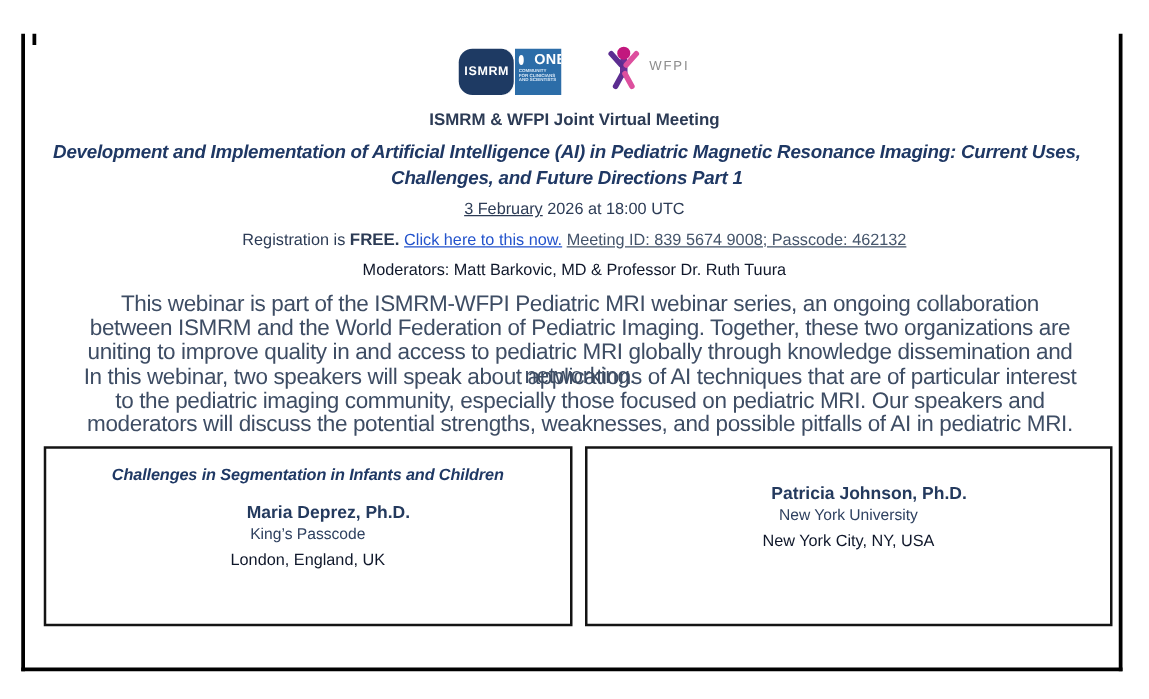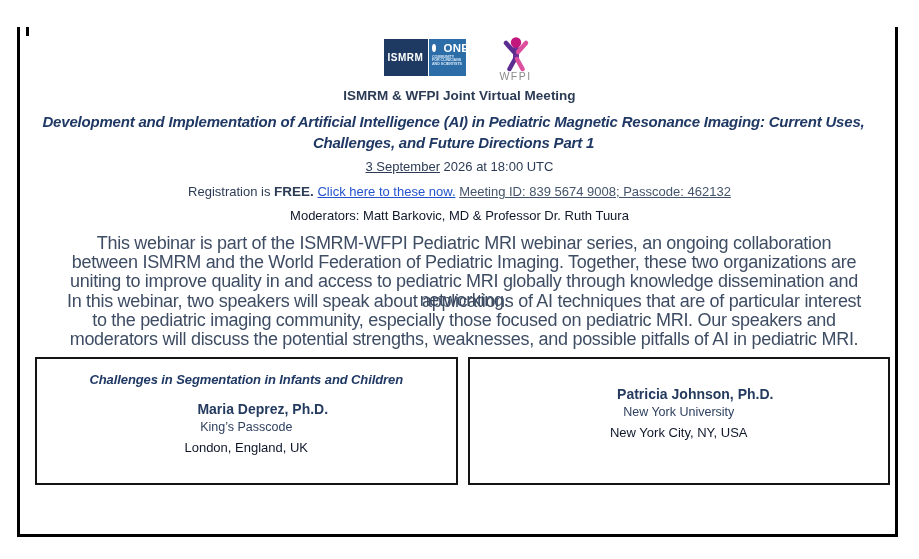--- a/index.html
+++ b/index.html
@@ -8,28 +8,28 @@
 
   
   .page-frame { position:absolute; left:17px; top:27px; width:881px; height:510px;
     border-left:3px solid #000; border-right:3px solid #000; border-bottom:3px solid #000; }
   .cursor-mark { position:absolute; left:26px; top:27px; width:3px; height:9px; background:#000; }
 
   
   .logos-row { position:absolute; top:36px; left:0; width:100%; display:flex; justify-content:center; align-items:flex-start; gap:30px; }
   .ismrm-logo { margin-top:3px; display:flex; width:82px; height:37px; }
   .ismrm-left { background:#1e3a63; color:#fff; width:45px; display:flex; align-items:center; justify-content:center;
-    font-size:10px; font-weight:bold; letter-spacing:0.5px; border-right:1px solid #fff; }
+    font-size:10px; font-weight:bold; letter-spacing:0.5px; border-right:1px solid #fff;border-radius:11px; }
   .ismrm-right { background:#2c6da8; width:37px; padding:3px 2px 2px 3px; overflow:hidden; }
   .ismrm-one-row { display:flex; align-items:center; gap:8px; }
   .one-globe { width:8px; height:8px; border-radius:50%; border:2px solid #fff; background:#16304f; }
   .ismrm-one { color:#fff; font-weight:bold; font-size:11.5px; letter-spacing:0.3px; }
   .ismrm-sub-wrap { height:14px; overflow:hidden; margin-top:1px; }
   .ismrm-sub { font-size:8px; line-height:8px; font-weight:bold; color:#d7e8f7; transform:scale(0.45); transform-origin:0 0; width:220%; white-space:nowrap; }
-  .wfpi-logo { display:flex; flex-direction:column; align-items:center; }
+  .wfpi-logo { display:flex; flex-direction:row; align-items:center; }
   .wfpi-label { font-size:10.5px; color:#8c8c8c; letter-spacing:1.5px; margin-top:-2px; }
 
   
   .meeting-line { position:absolute; top:88px; left:0; width:100%; text-align:center;
     font-size:13.5px; font-weight:600; color:#2c3b55; }
   .title-block { position:absolute; top:111px; left:28px; right:40px; text-align:center;
     font-size:15px; font-weight:bold; font-style:italic; color:#1f3864; line-height:21px; letter-spacing:-0.2px; }
   .date-line { position:absolute; top:159px; left:0; width:100%; text-align:center; font-size:13px; color:#2c3b55; }
   .date-link { text-decoration:underline; color:#2c3b55; }
   .reg-line { position:absolute; top:184px; left:0; width:100%; text-align:center; font-size:13px; color:#2c3b55; }
@@ -39,21 +39,21 @@
   .mods-line { position:absolute; top:208px; left:0; width:100%; text-align:center; font-size:13px; color:#0f172a; }
 
   
   .para { position:absolute; left:64px; width:800px; font-size:18px; line-height:19px;
     letter-spacing:-0.3px; color:#3e4d64; text-align:center; }
   .para1 { top:234px; }
   .para2 { top:292px; }
 
   
   .boxes-row { position:absolute; top:357px; left:35px; width:855px; display:flex; gap:10px; }
-  .speaker-box { flex:1; height:128px; border:2px solid #141414; background:#fff; text-align:center; padding-top:13px; }
+  .speaker-box { flex:1; height:144px; border:2px solid #141414; background:#fff; text-align:center; padding-top:13px; }
   .talk-title { font-size:13px; font-weight:bold; font-style:italic; color:#1f3864; letter-spacing:-0.1px; }
   .speaker-name { margin-top:14px; font-size:14px; font-weight:bold; color:#243a5e;padding-left:33px; }
   .speaker-affil { margin-top:3px; font-size:12.5px; color:#2f4160; }
   .speaker-loc { margin-top:6px; font-size:13px; color:#0f172a; }
 </style>
 </head>
 <body>
 
 <div class="canvas">
 
@@ -87,27 +87,27 @@
         <circle cx="20" cy="6.5" r="5.2" fill="#c2187e"></circle>
       </svg>
       <div class="wfpi-label">WFPI</div>
     </div>
   </div>
 
   <div class="meeting-line">ISMRM &amp; WFPI Joint Virtual Meeting</div>
 
   <div class="title-block">Development and Implementation of Artificial Intelligence (AI) in Pediatric Magnetic Resonance Imaging: Current Uses, Challenges, and Future Directions Part 1</div>
 
-  <div class="date-line"><span class="date-link">3 September</span>
+  <div class="date-line"><span class="date-link">3 February</span>
     <span>2026 at 18:00 UTC</span>
   </div>
 
   <div class="reg-line"><span>Registration is</span>
     <span class="reg-free">FREE.</span>
-    <span class="join-link">Click here to these now.</span>
+    <span class="join-link">Click here to this now.</span>
     <span class="meeting-info">Meeting ID: 839 5674 9008; Passcode: 462132</span>
   </div>
 
   <div class="mods-line">Moderators: Matt Barkovic, MD &amp; Professor Dr. Ruth Tuura</div>
 
   <div class="para para1">This webinar is part of the ISMRM-WFPI Pediatric MRI webinar series, an ongoing collaboration between ISMRM and the World Federation of Pediatric Imaging. Together, these two organizations are uniting to improve quality in and access to pediatric MRI globally through knowledge dissemination and networking.</div>
   <div class="para para2">In this webinar, two speakers will speak about applications of AI techniques that are of particular interest to the pediatric imaging community, especially those focused on pediatric MRI. Our speakers and moderators will discuss the potential strengths, weaknesses, and possible pitfalls of AI in pediatric MRI.</div>
 
   <div class="boxes-row">
     <div class="speaker-box">

